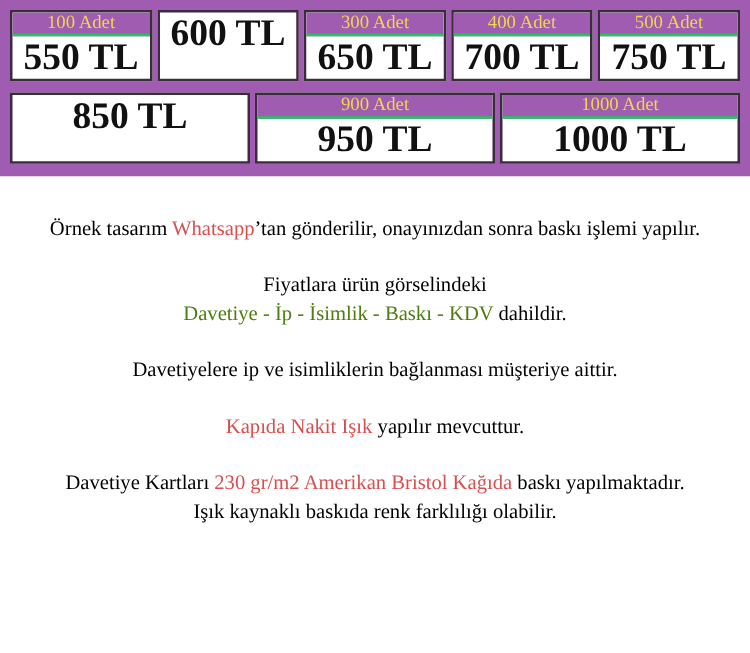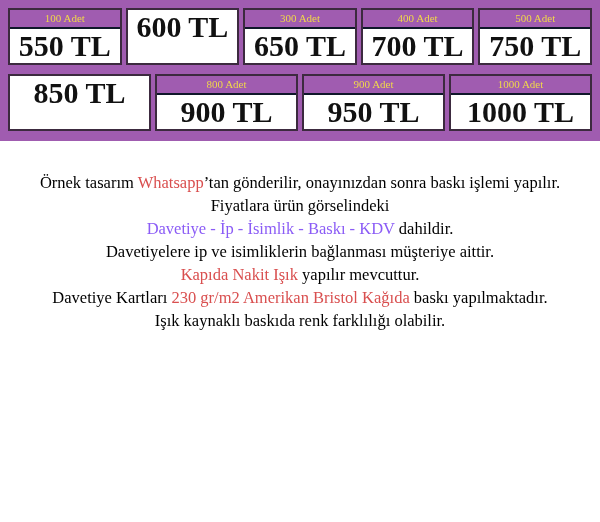--- a/index.html
+++ b/index.html
@@ -38,23 +38,23 @@
     background: #ffffff;
     text-align: center;
     box-sizing: border-box;
     overflow: hidden;
   }
   .qty {
     display: block;
     background: #a05cb0;
     color: #f0d84a;
     font-family: "Liberation Serif", serif;
-    font-size: 11px;
+    font-size: 15px;
     line-height: 17px;
-    border-bottom: 2px solid #0f172a;
+    border-bottom: 2px solid #22c55e;
     white-space: nowrap;
   }
   .price {
     display: block;
     color: #111111;
     font-family: "Liberation Serif", serif;
     font-weight: bold;
     font-size: 30px;
     line-height: 34px;
     white-space: nowrap;
@@ -66,26 +66,27 @@
     text-align: center;
     color: #000000;
     font-size: 16.5px;
     line-height: 23px;
   }
   .note-line {
     margin: 0;
     text-align: center;
   }
   .note-block + .note-block {
+    margin-top: 22px;
   }
   .hl {
     color: #d94f4f;
   }
   .hl-strong {
-    color: #8b5cf6;
+    color: #4d7c0f;
   }
 </style>
 </head>
 <body>
 
 <div class="price-panel">
 
   <div class="price-row">
     <div class="price-cell">
       <span class="qty">100 Adet</span>
@@ -104,24 +105,20 @@
     </div>
     <div class="price-cell">
       <span class="qty">500 Adet</span>
       <span class="price">750 TL</span>
     </div>
   </div>
 
   <div class="price-row">
     <div class="price-cell">
       <span class="price">850 TL</span>
-    </div>
-    <div class="price-cell">
-      <span class="qty">800 Adet</span>
-      <span class="price">900 TL</span>
     </div>
     <div class="price-cell">
       <span class="qty">900 Adet</span>
       <span class="price">950 TL</span>
     </div>
     <div class="price-cell">
       <span class="qty">1000 Adet</span>
       <span class="price">1000 TL</span>
     </div>
   </div>

